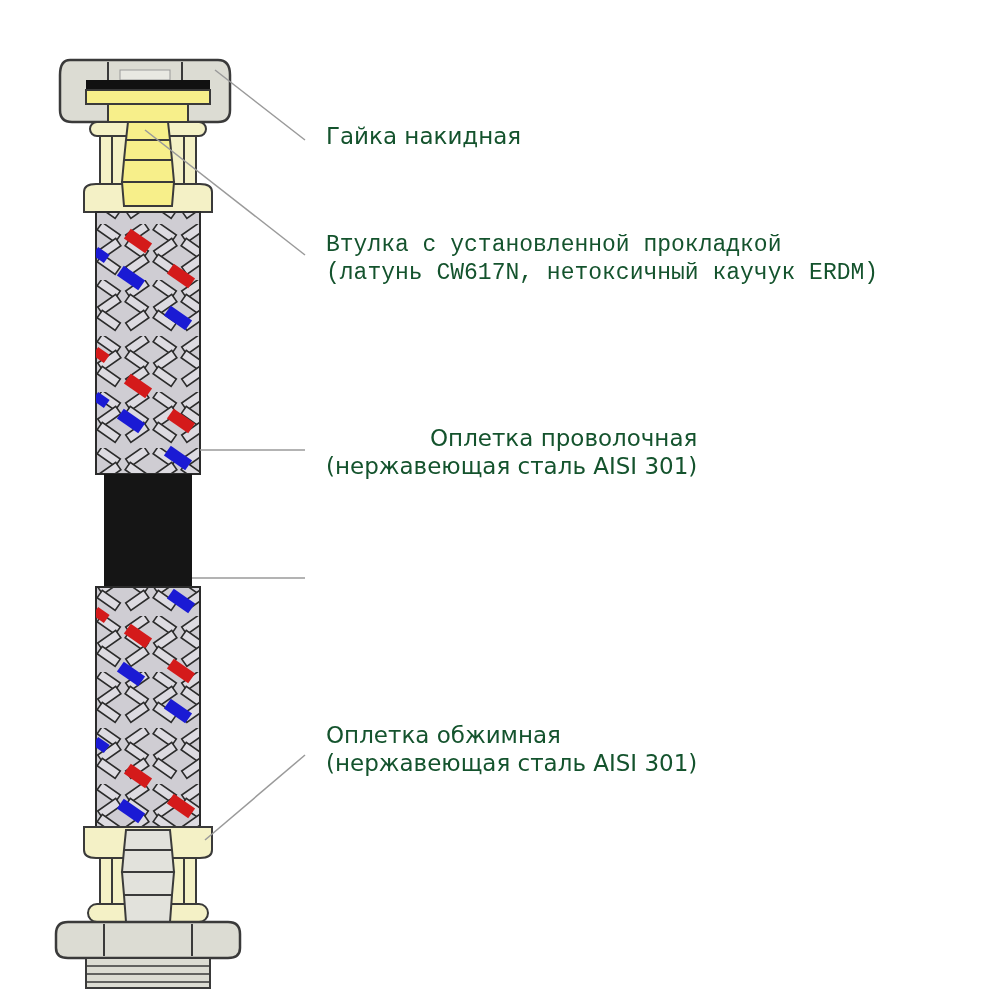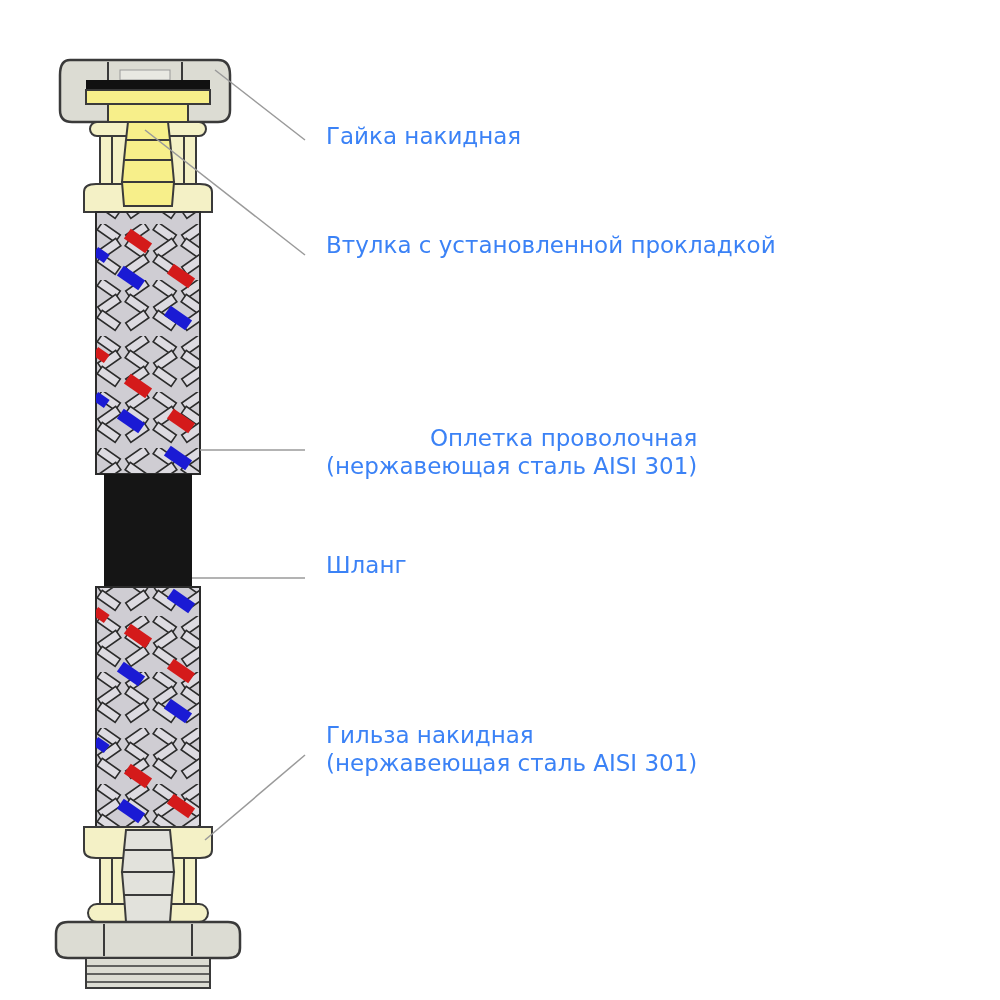--- a/index.html
+++ b/index.html
@@ -1,18 +1,18 @@
 <!DOCTYPE html>
 <html><head>
 <meta charset="utf-8">
 <style>
   html,body{margin:0;padding:0;background:#ffffff;}
   body{width:1000px;height:1000px;position:relative;overflow:hidden;font-family:"DejaVu Sans","Liberation Sans",sans-serif;}
   #diagram{position:absolute;left:0;top:0;width:1000px;height:1000px;}
-  .label{position:absolute;color:#3b82f6;font-size:23px;line-height:28px;white-space:nowrap;}
+  .label{position:absolute;color:#14532d;font-size:23px;line-height:28px;white-space:nowrap;}
   .label .title,.label .sub{display:block;}
 </style>
 </head>
 <body>
 
 <svg id="diagram" viewBox="0 0 1000 1000" xmlns="http://www.w3.org/2000/svg">
   <defs>
     <pattern id="braid" x="96" y="0" width="56" height="56" patternUnits="userSpaceOnUse">
       <rect width="56" height="56" fill="#cfcdd3"></rect>
       <g stroke="#2b2b2b" stroke-width="1.6" fill="#dddbe1">
@@ -113,26 +113,26 @@
     <line x1="145" y1="130" x2="305" y2="255"></line>
     <line x1="200" y1="450" x2="305" y2="450"></line>
     <line x1="192" y1="578" x2="305" y2="578"></line>
     <line x1="205" y1="840" x2="305" y2="755"></line>
   </g>
 </svg>
 
 <div class="label" style="left:326px;top:122px;">
   <span class="title">Гайка накидная</span>
 </div>
-<div class="label" style="left:326px;top:231px;">
+<div class="label" style="left:326px;top:231px;font-family:Liberation Mono, monospace;">
   <span class="title">Втулка с установленной прокладкой</span>
+  <span class="sub">(латунь CW617N, нетоксичный каучук ERDM)</span>
 </div>
 <div class="label" style="left:326px;top:424px;text-align:right;">
   <span class="title">Оплетка проволочная</span>
   <span class="sub">(нержавеющая сталь AISI 301)</span>
 </div>
 <div class="label" style="left:326px;top:551px;">
-  <span class="title">Шланг</span>
 </div>
 <div class="label" style="left:326px;top:721px;">
-  <span class="title">Гильза накидная</span>
+  <span class="title">Оплетка обжимная</span>
   <span class="sub">(нержавеющая сталь AISI 301)</span>
 </div>
 
 </body></html>

